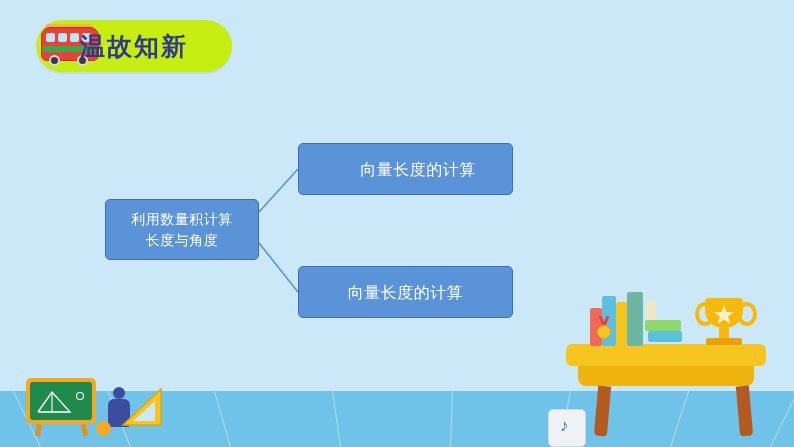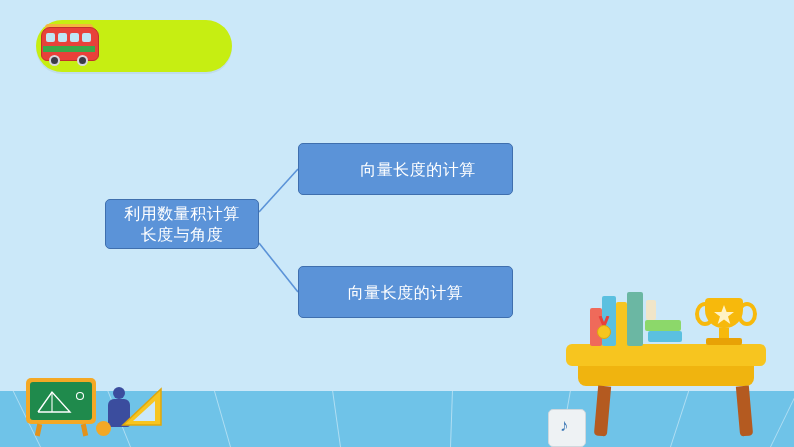--- a/index.html
+++ b/index.html
@@ -125,22 +125,22 @@
     align-items: center;
     justify-content: center;
     white-space: pre-line;
     line-height: 21px;
     letter-spacing: 0.5px;
   }
   .node-root {
     left: 105px;
     top: 199px;
     width: 154px;
-    height: 50px;
-    font-size: 16px;
+    height: 61px;
+    font-size: 14px;
   }
   .node-top {
     left: 298px;
     top: 143px;
     width: 215px;
     height: 52px;
     font-size: 16px;
     padding-left: 25px;
   }
   .node-bottom {
@@ -328,20 +328,21 @@
     <div class="bus-roof"></div>
     <div class="bus-body"></div>
     <div class="bus-win" style="left:5px;"></div>
     <div class="bus-win" style="left:17px;"></div>
     <div class="bus-win" style="left:29px;"></div>
     <div class="bus-win" style="left:41px;"></div>
     <div class="bus-stripe"></div>
     <div class="bus-wheel" style="left:8px;"></div>
     <div class="bus-wheel" style="left:36px;"></div>
   </div>
+  <div class="banner-text">温故知新</div>
 
   <svg class="connector" style="left:0; top:0;" width="794" height="447">
     <path d="M259,212 L298,169" stroke="#5b93d8" stroke-width="1.6" fill="none"></path>
     <path d="M259,243 L298,292" stroke="#5b93d8" stroke-width="1.6" fill="none"></path>
   </svg>
 
   <div class="node node-root">利用数量积计算
 长度与角度</div>
   <div class="node node-top">向量长度的计算</div>
   <div class="node node-bottom">向量长度的计算</div>

